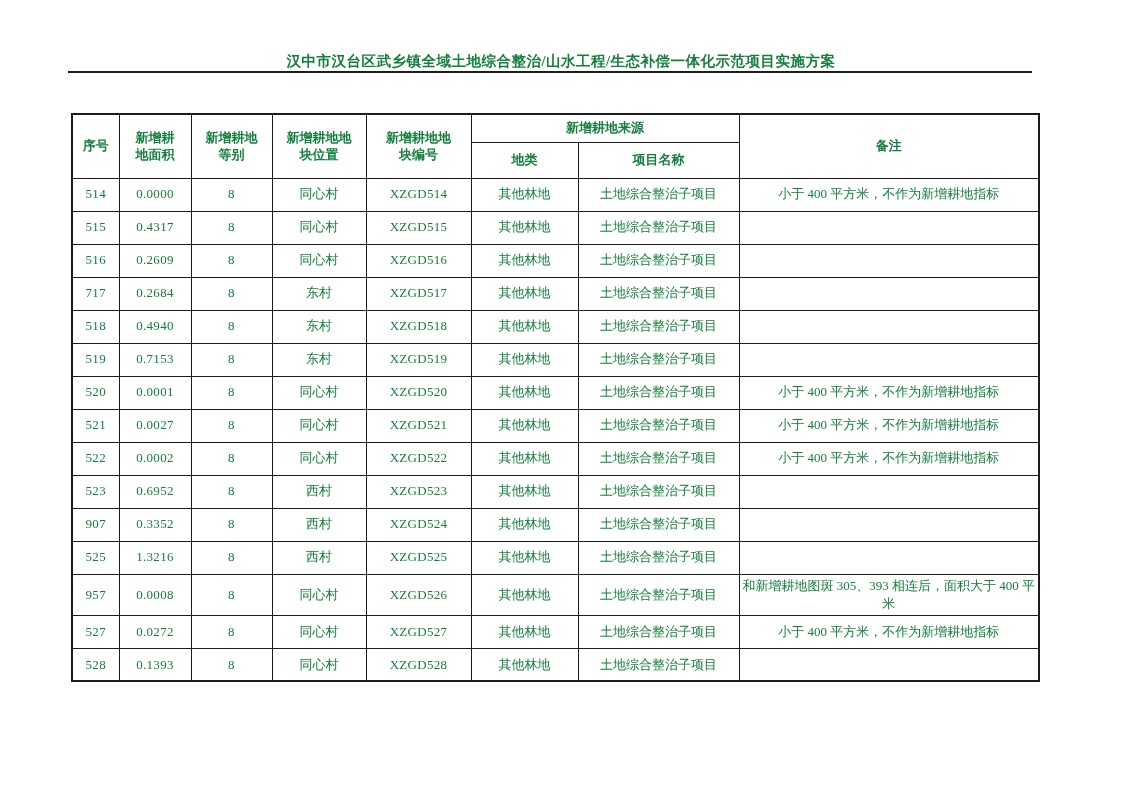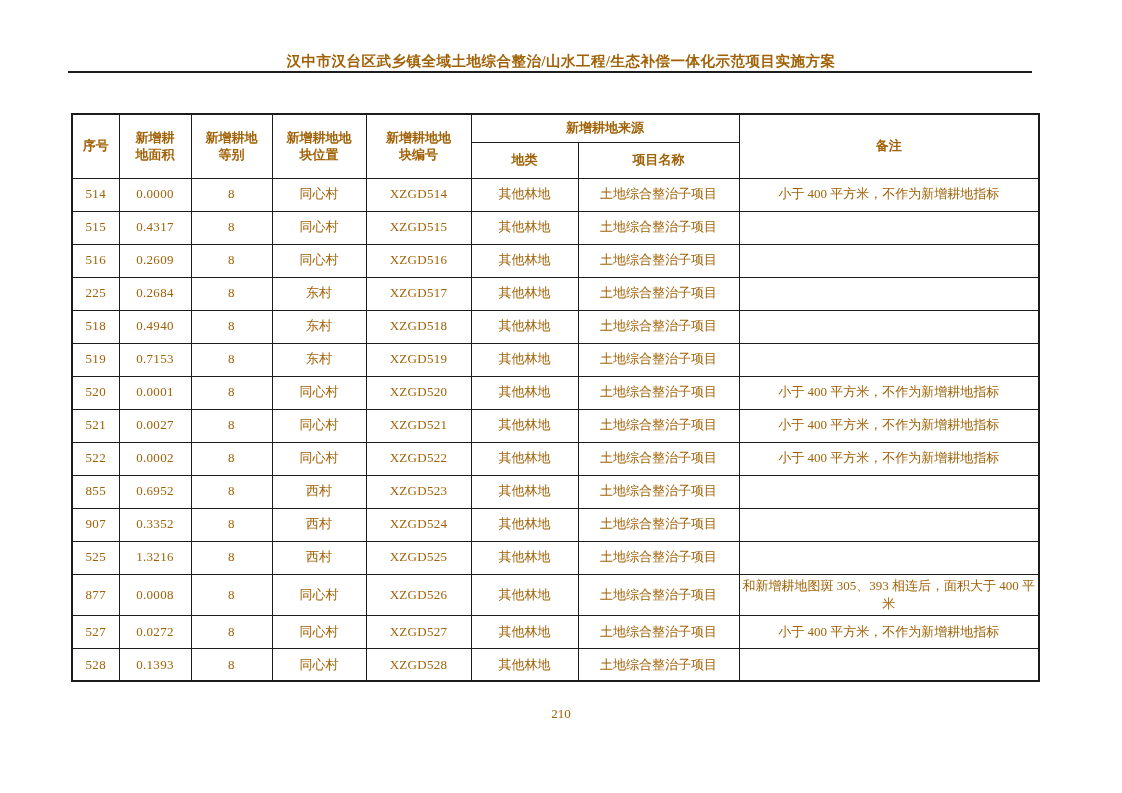--- a/index.html
+++ b/index.html
@@ -5,21 +5,21 @@
   html, body {
     margin: 0;
     padding: 0;
     background: #ffffff;
   }
   .page {
     position: relative;
     width: 1122px;
     height: 793px;
     background: #ffffff;
-    color: #a16207;
+    color: #15803d;
     font-family: "Liberation Serif", "DejaVu Serif", serif;
     overflow: hidden;
   }
   .doc-title {
     position: absolute;
     top: 52px;
     left: 0;
     width: 100%;
     text-align: center;
     font-size: 14.5px;
@@ -136,21 +136,21 @@
       <td class="num">516</td>
       <td class="num">0.2609</td>
       <td class="num">8</td>
       <td>同心村</td>
       <td class="num">XZGD516</td>
       <td>其他林地</td>
       <td>土地综合整治子项目</td>
       <td></td>
     </tr>
         <tr>
-      <td class="num">225</td>
+      <td class="num">717</td>
       <td class="num">0.2684</td>
       <td class="num">8</td>
       <td>东村</td>
       <td class="num">XZGD517</td>
       <td>其他林地</td>
       <td>土地综合整治子项目</td>
       <td></td>
     </tr>
         <tr>
       <td class="num">518</td>
@@ -196,21 +196,21 @@
       <td class="num">522</td>
       <td class="num">0.0002</td>
       <td class="num">8</td>
       <td>同心村</td>
       <td class="num">XZGD522</td>
       <td>其他林地</td>
       <td>土地综合整治子项目</td>
       <td>小于 400 平方米，不作为新增耕地指标</td>
     </tr>
         <tr>
-      <td class="num">855</td>
+      <td class="num">523</td>
       <td class="num">0.6952</td>
       <td class="num">8</td>
       <td>西村</td>
       <td class="num">XZGD523</td>
       <td>其他林地</td>
       <td>土地综合整治子项目</td>
       <td></td>
     </tr>
         <tr>
       <td class="num">907</td>
@@ -226,21 +226,21 @@
       <td class="num">525</td>
       <td class="num">1.3216</td>
       <td class="num">8</td>
       <td>西村</td>
       <td class="num">XZGD525</td>
       <td>其他林地</td>
       <td>土地综合整治子项目</td>
       <td></td>
     </tr>
         <tr>
-      <td class="num">877</td>
+      <td class="num">957</td>
       <td class="num">0.0008</td>
       <td class="num">8</td>
       <td>同心村</td>
       <td class="num">XZGD526</td>
       <td>其他林地</td>
       <td>土地综合整治子项目</td>
       <td>和新增耕地图斑 305、393 相连后，面积大于 400 平米</td>
     </tr>
         <tr>
       <td class="num">527</td>
@@ -258,15 +258,14 @@
       <td class="num">8</td>
       <td>同心村</td>
       <td class="num">XZGD528</td>
       <td>其他林地</td>
       <td>土地综合整治子项目</td>
       <td></td>
     </tr>
       </tbody>
   </table>
 
-  <div class="page-number">210</div>
 
 </div>
 
 </body></html>

